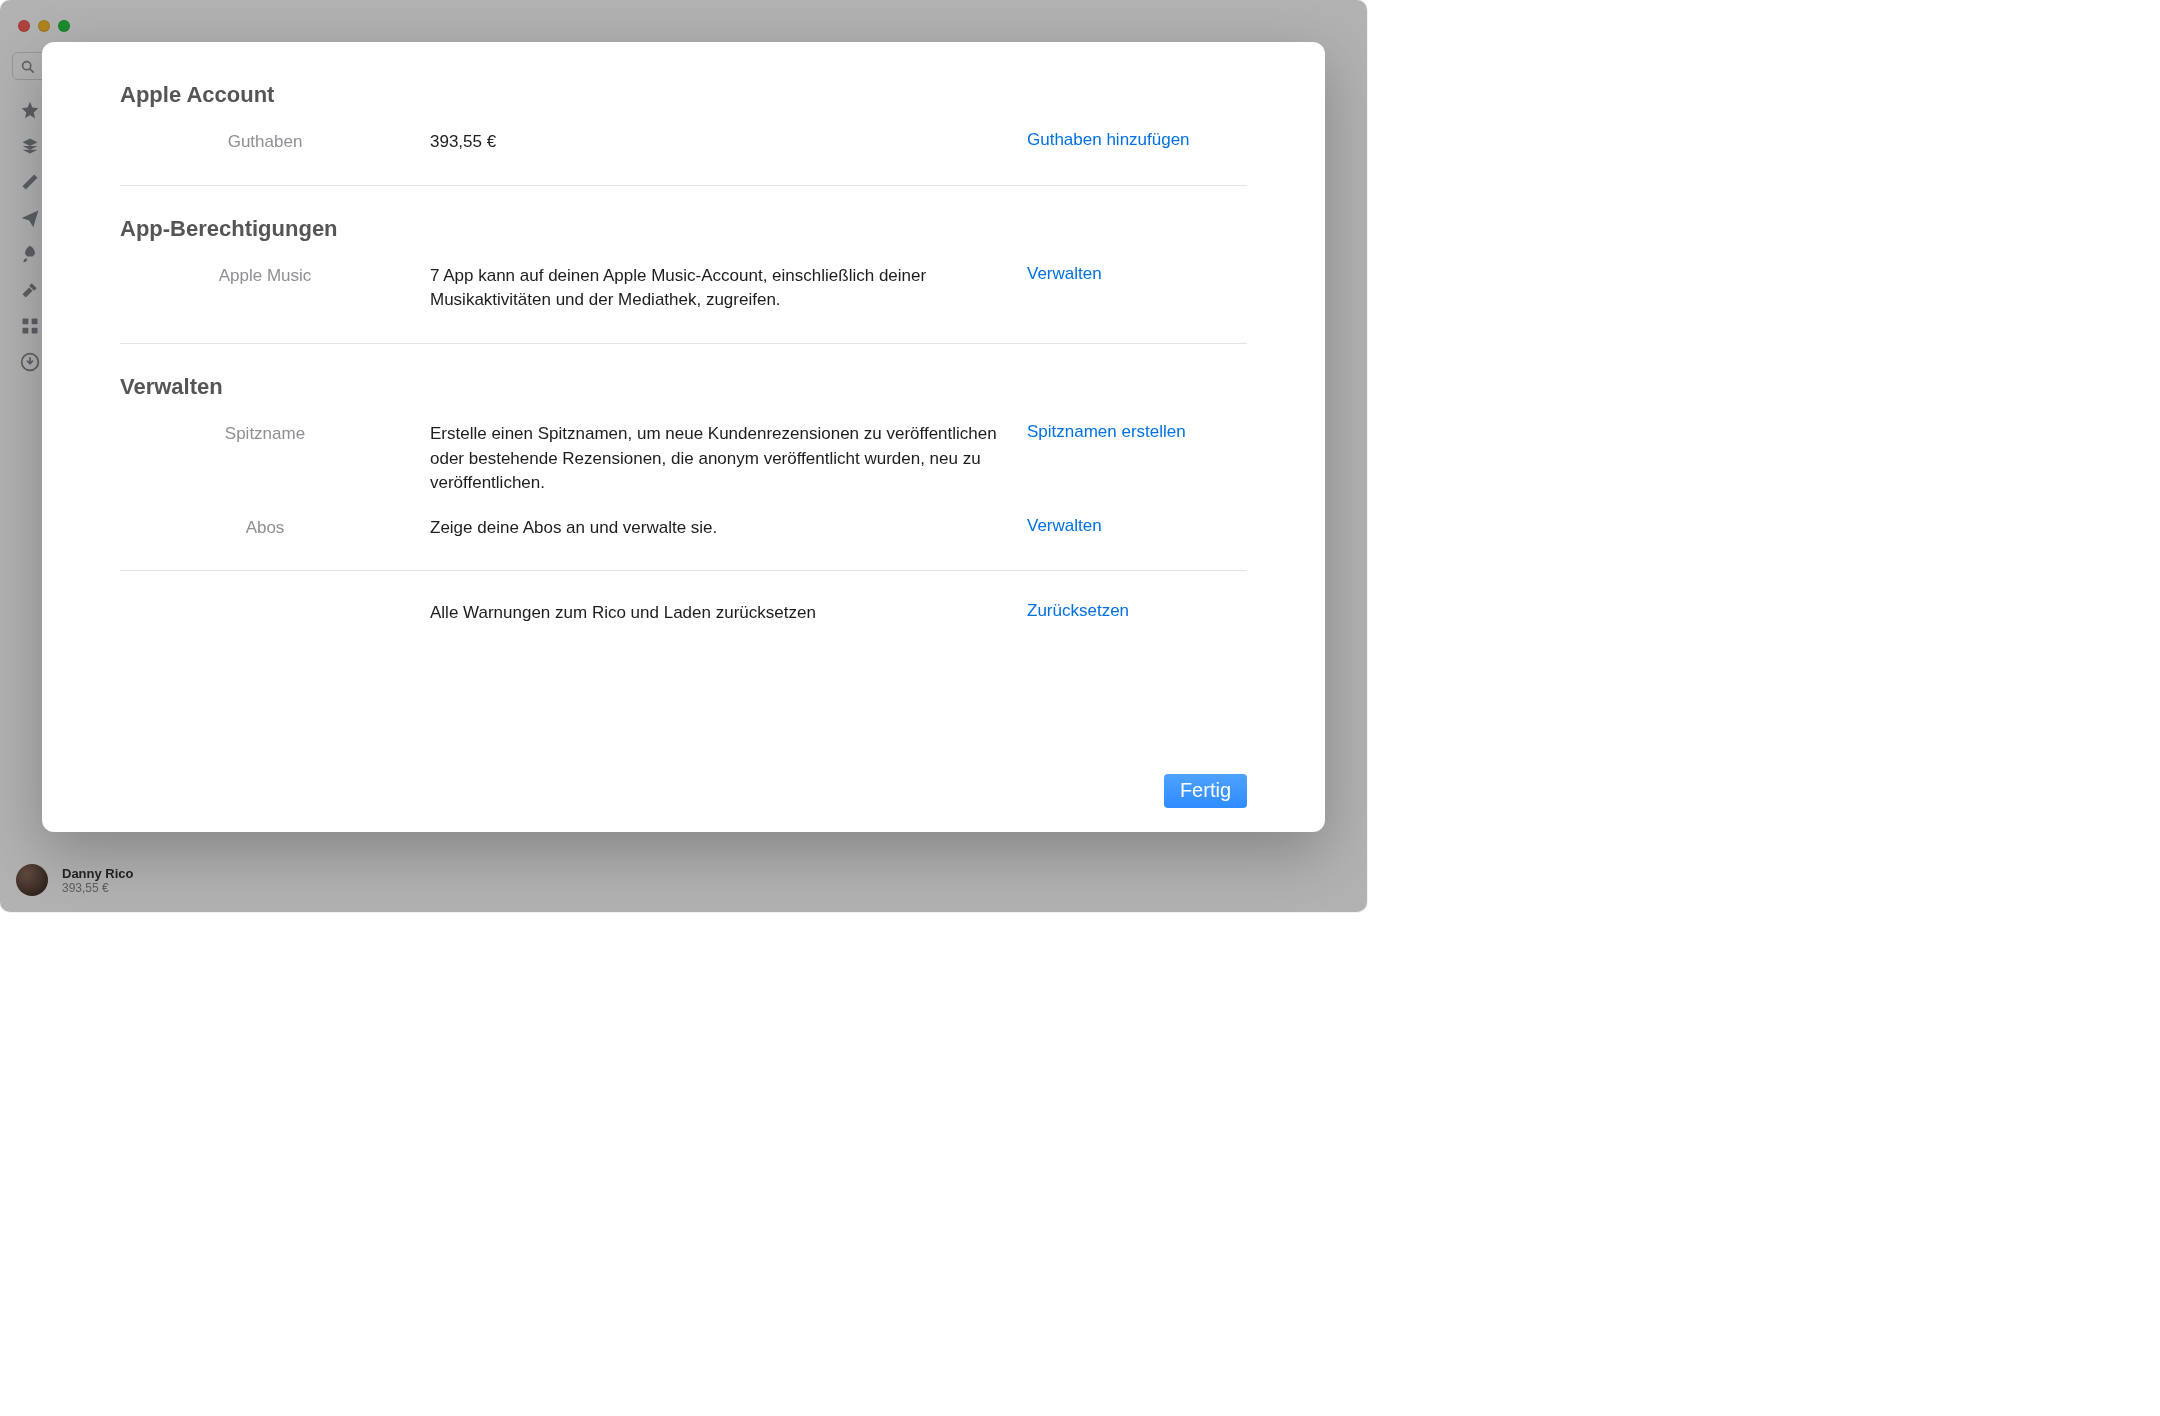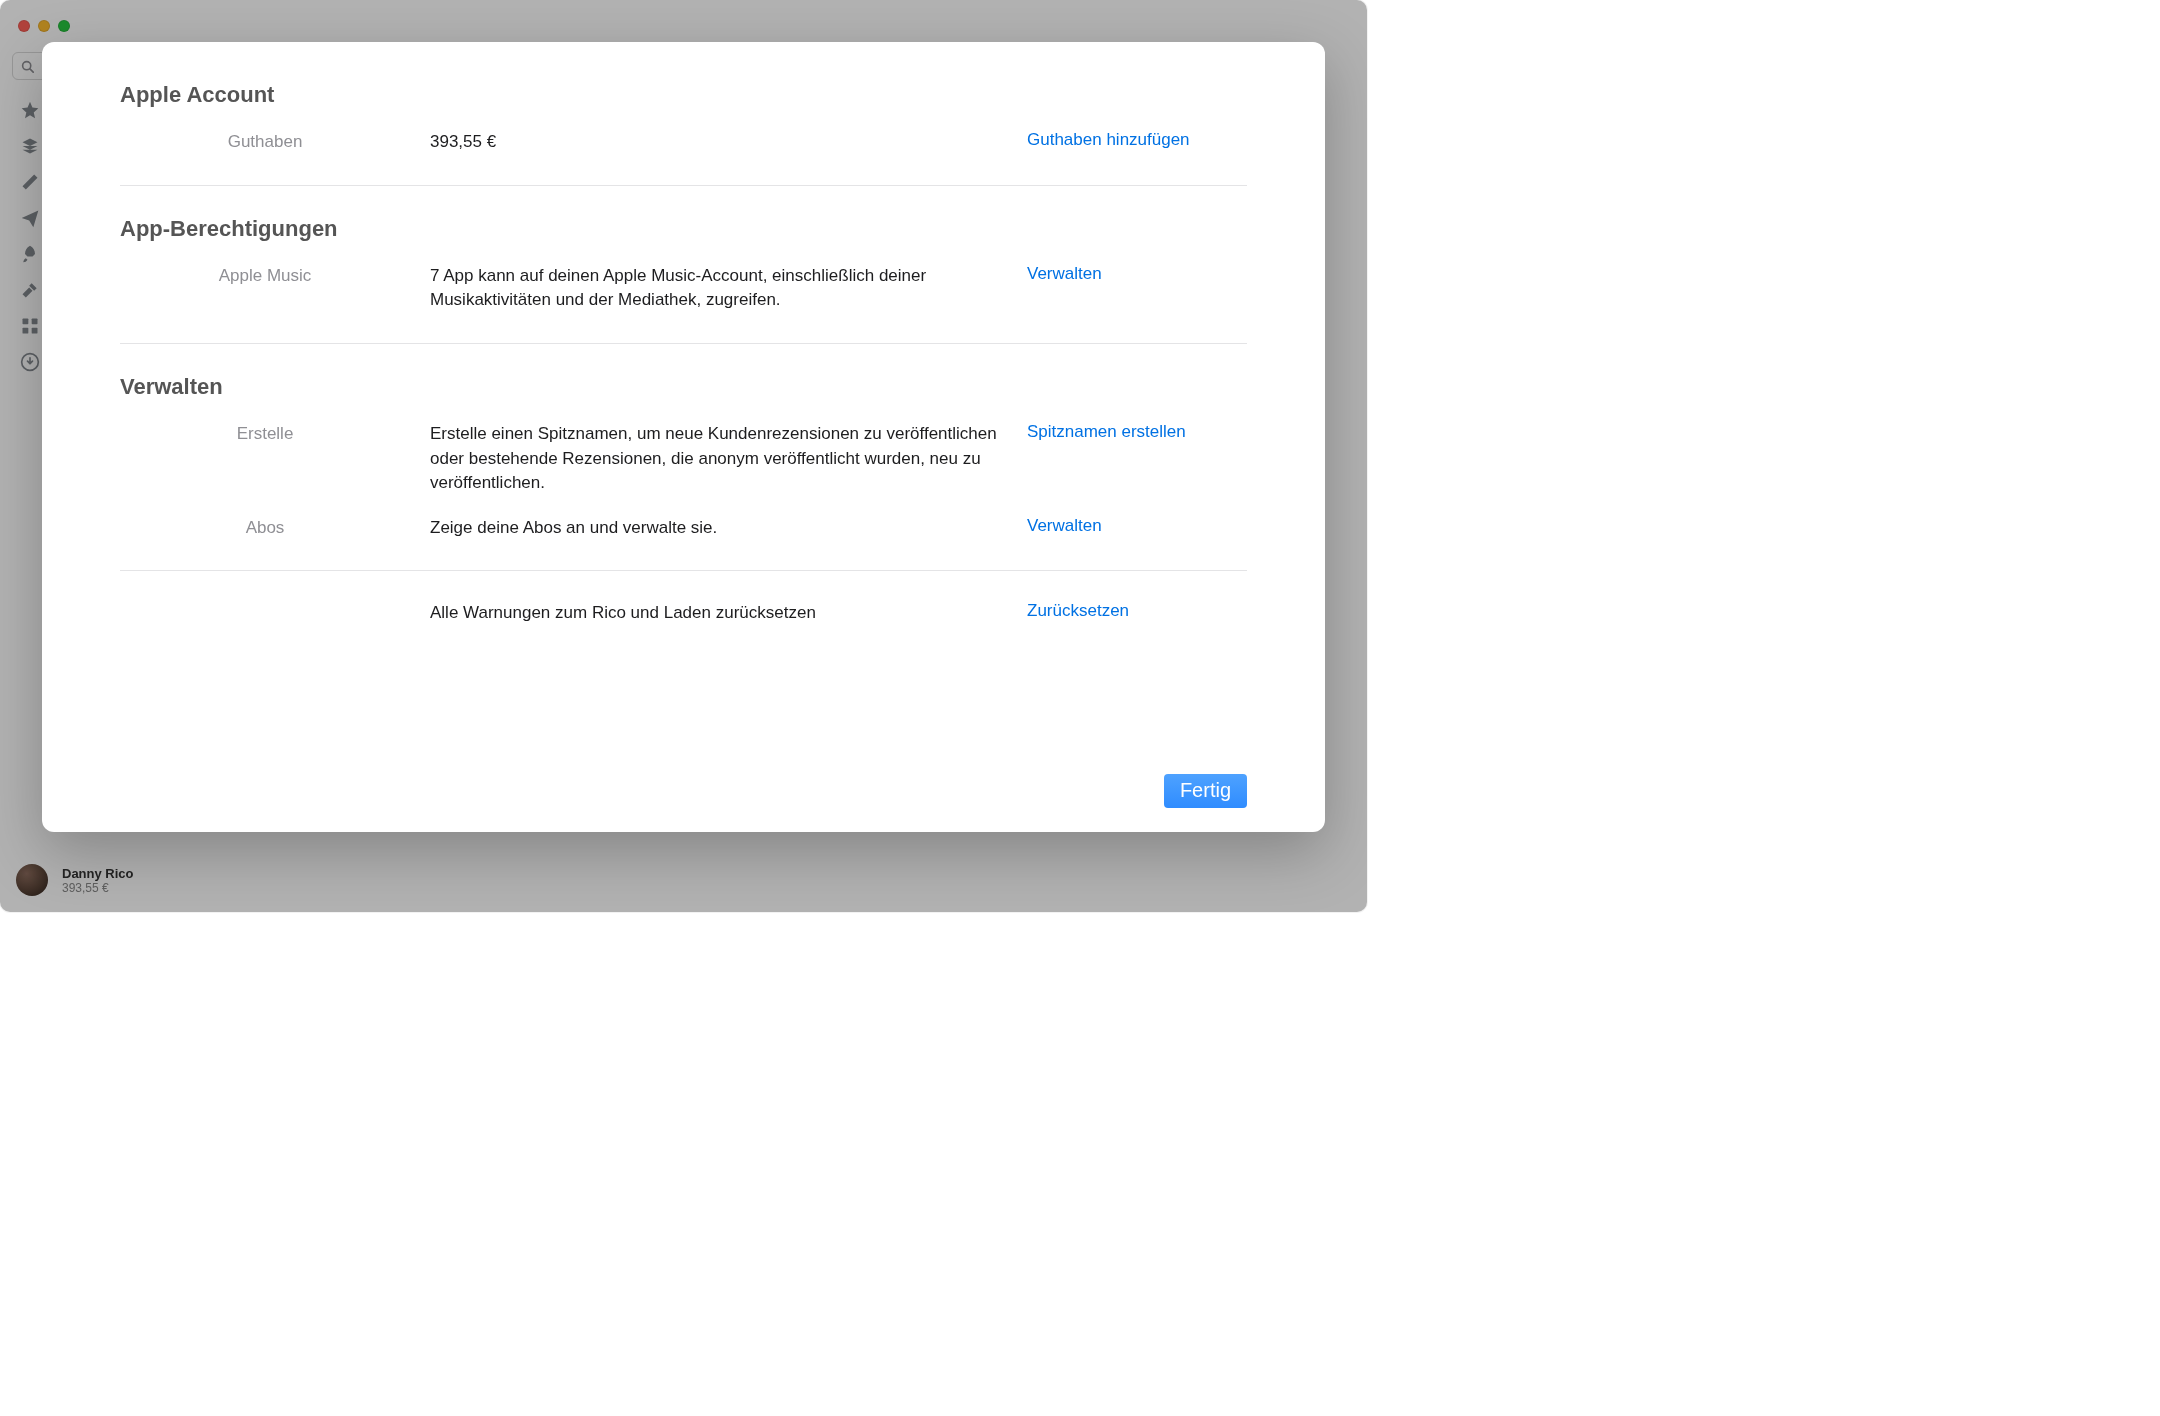--- a/index.html
+++ b/index.html
@@ -238,21 +238,21 @@
         <div class="row-value">7 App kann auf deinen Apple Music-Account, einschließlich deiner Musikaktivitäten und der Mediathek, zugreifen.</div>
         <div class="row-action">
           <button class="link-btn">Verwalten</button>
         </div>
       </div>
     </div>
 
     <div class="section">
       <div class="section-heading">Verwalten</div>
       <div class="row">
-        <div class="row-label">Erstelle</div>
+        <div class="row-label">Spitzname</div>
         <div class="row-value">Erstelle einen Spitznamen, um neue Kundenrezensionen zu veröffentlichen oder bestehende Rezensionen, die anonym veröffentlicht wurden, neu zu veröffentlichen.</div>
         <div class="row-action">
           <button class="link-btn">Spitznamen erstellen</button>
         </div>
       </div>
       <div class="row">
         <div class="row-label">Abos</div>
         <div class="row-value">Zeige deine Abos an und verwalte sie.</div>
         <div class="row-action">
           <button class="link-btn">Verwalten</button>

